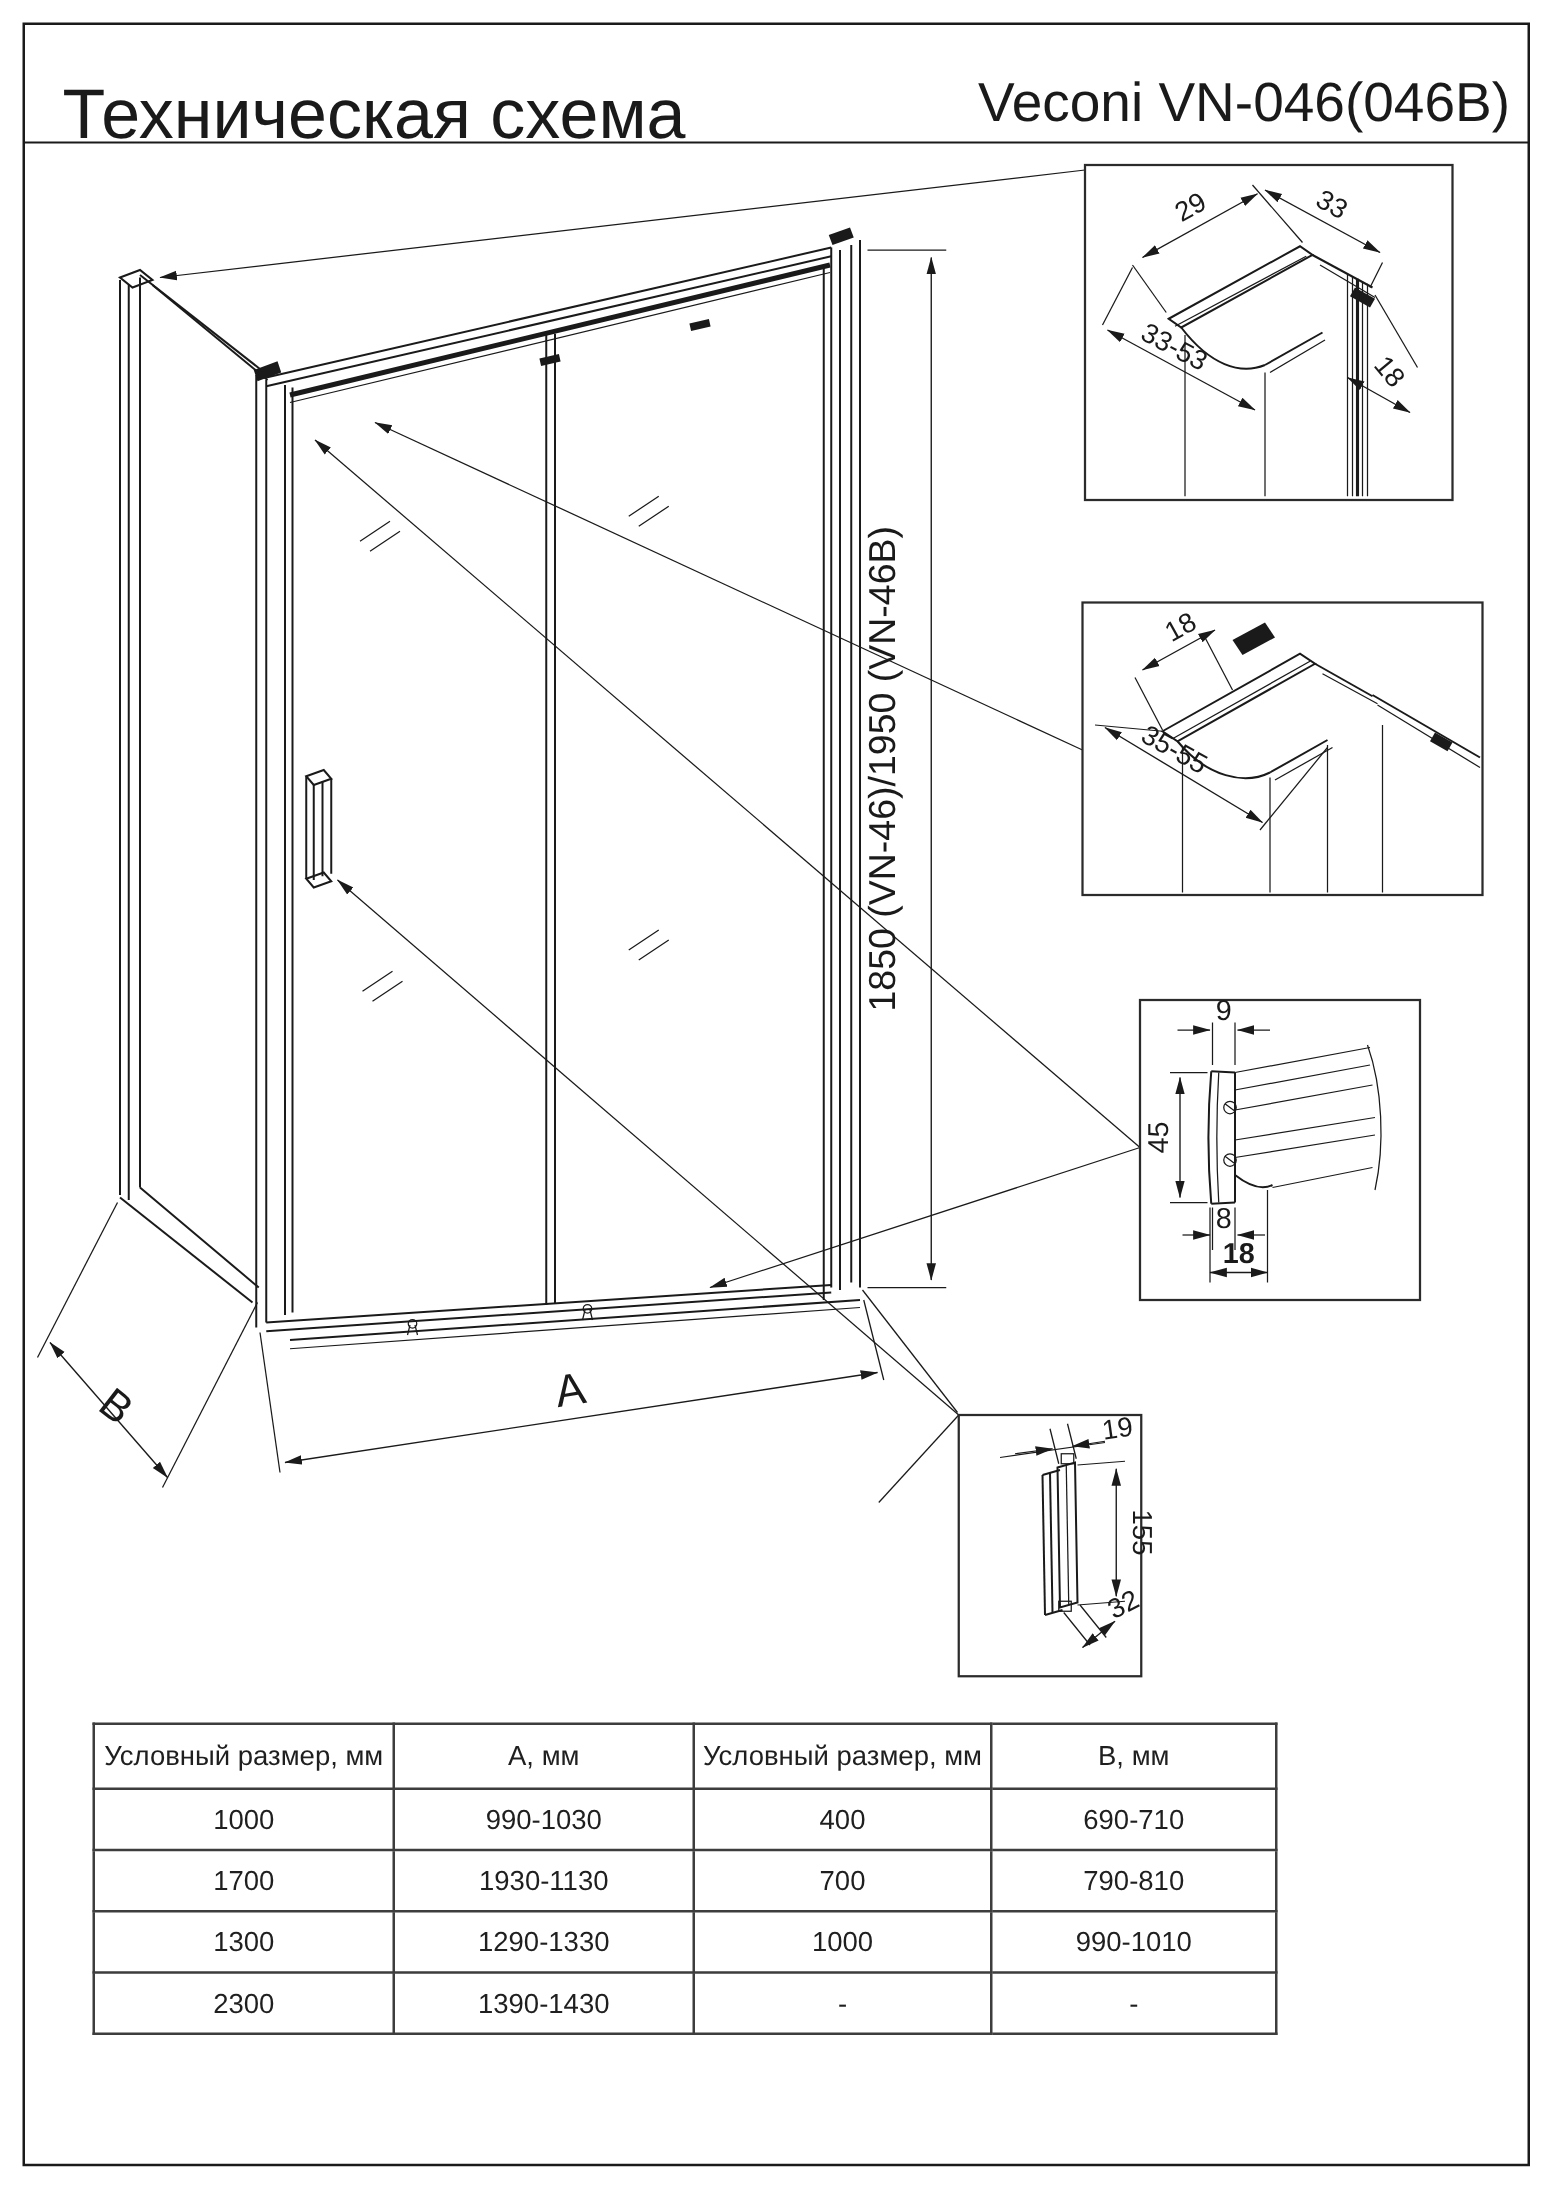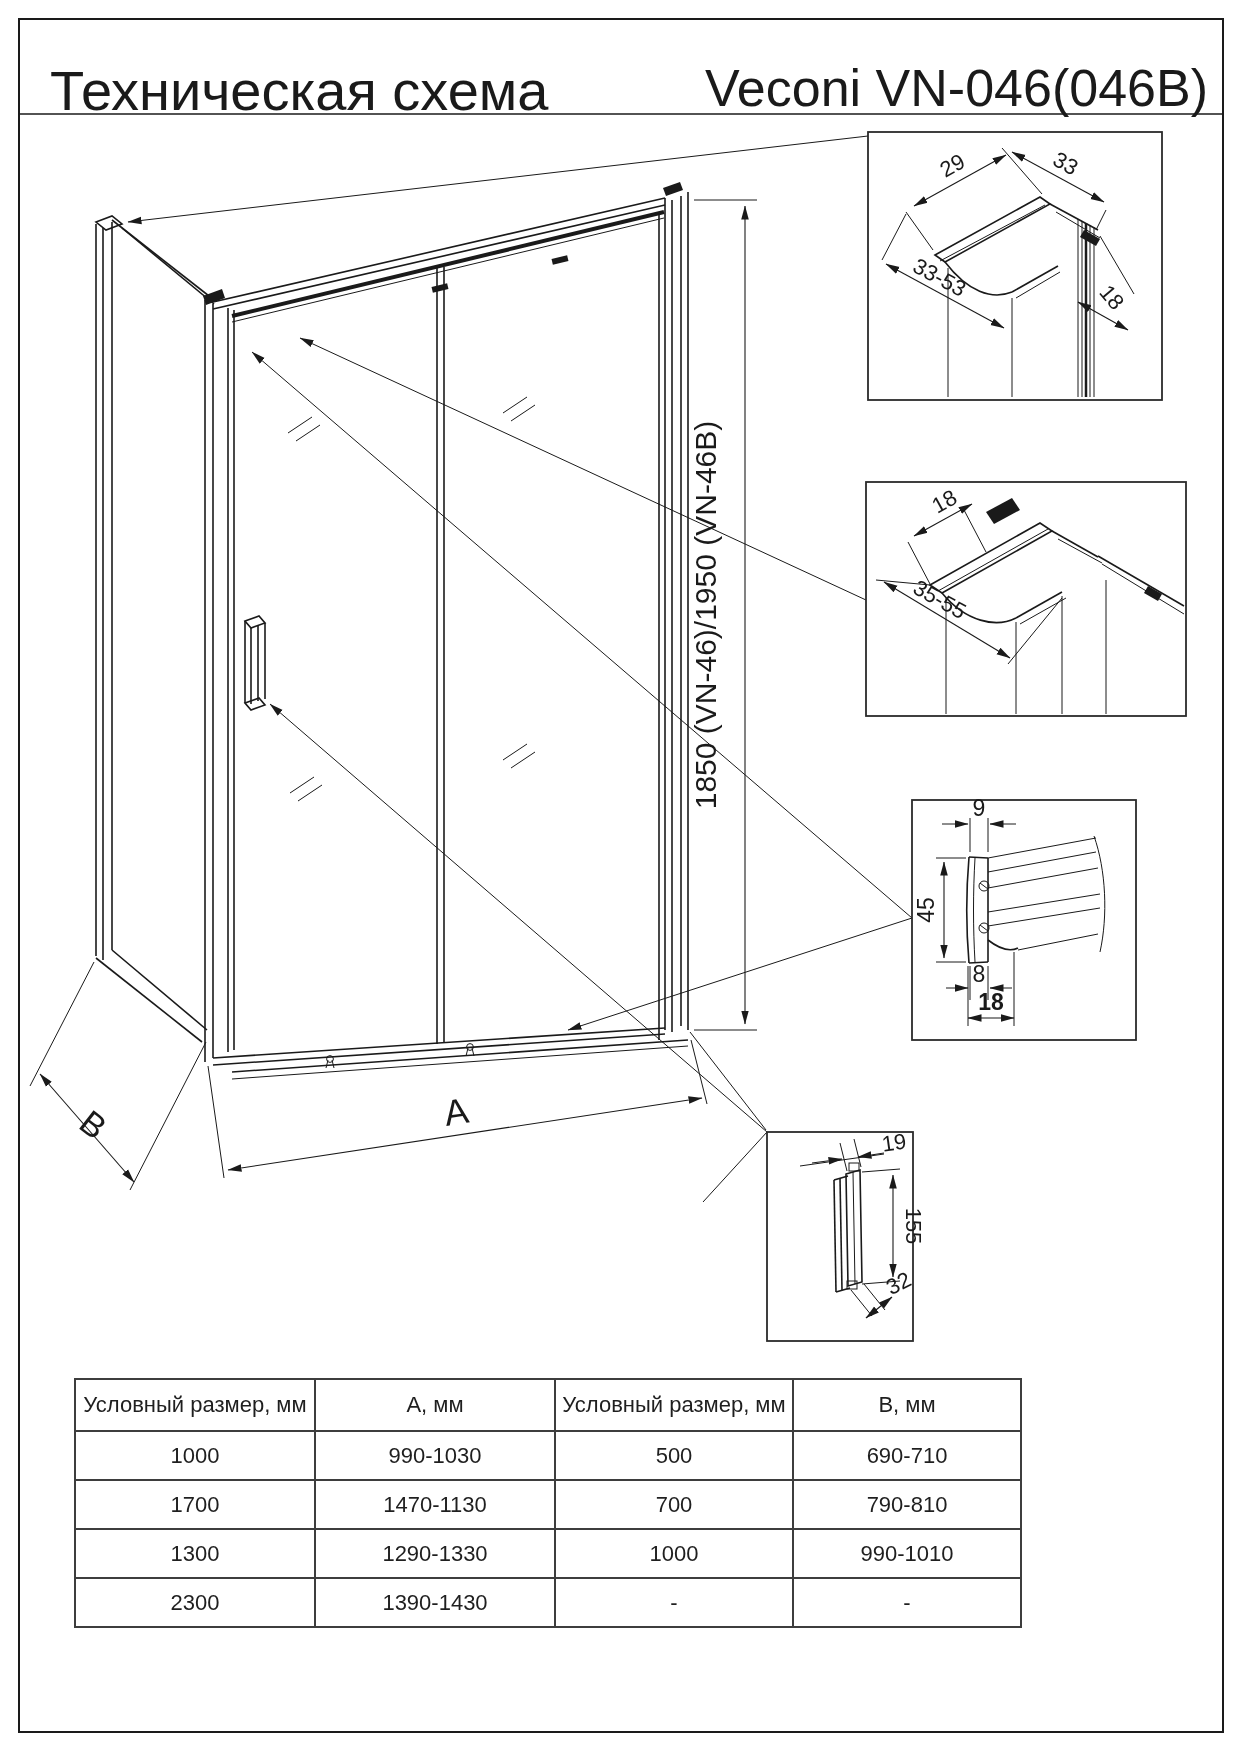--- a/index.html
+++ b/index.html
@@ -10,21 +10,21 @@
   svg .thin{stroke:#1a1a1a;stroke-width:1;fill:none}
   svg .thick{stroke:#1a1a1a;stroke-width:4;fill:none}
   svg .box{stroke:#2b2b2b;stroke-width:1.8;fill:#fff}
   svg .d2{stroke:#1a1a1a;stroke-width:1.1;fill:none;marker-start:url(#arr);marker-end:url(#arr)}
   svg .d1{stroke:#1a1a1a;stroke-width:1;fill:none;marker-end:url(#arr)}
   svg .blk{fill:#1a1a1a;stroke:none}
   svg text{fill:#1a1a1a}
   svg .dt{font-size:22px}
   svg .dm{font-size:23px}
   .title-left{left:50px;top:58px;font-size:56px;white-space:nowrap}
-  .title-right{right:32px;top:58px;font-size:52px;white-space:nowrap}
+  .title-right{right:32px;top:58px;font-size:44px;white-space:nowrap}
   table.size-table{position:absolute;left:74px;top:1378px;width:946px;border-collapse:collapse;table-layout:fixed;
     font-size:22px;color:#1f1f1f}
   table.size-table th,table.size-table td{border:2px solid #3d3d3d;text-align:center;vertical-align:middle;
     font-weight:normal;padding:0}
   table.size-table th{height:50px}
   table.size-table td{height:47px}
 </style>
 </head>
 <body>
 
@@ -282,26 +282,26 @@
   <tbody>
       <tr>
     <th>Условный размер, мм</th>
     <th>А, мм</th>
     <th>Условный размер, мм</th>
     <th>В, мм</th>
   </tr>
   <tr>
     <td>1000</td>
     <td>990-1030</td>
-    <td>500</td>
+    <td>400</td>
     <td>690-710</td>
   </tr>
   <tr>
     <td>1700</td>
-    <td>1470-1130</td>
+    <td>1930-1130</td>
     <td>700</td>
     <td>790-810</td>
   </tr>
   <tr>
     <td>1300</td>
     <td>1290-1330</td>
     <td>1000</td>
     <td>990-1010</td>
   </tr>
   <tr>

